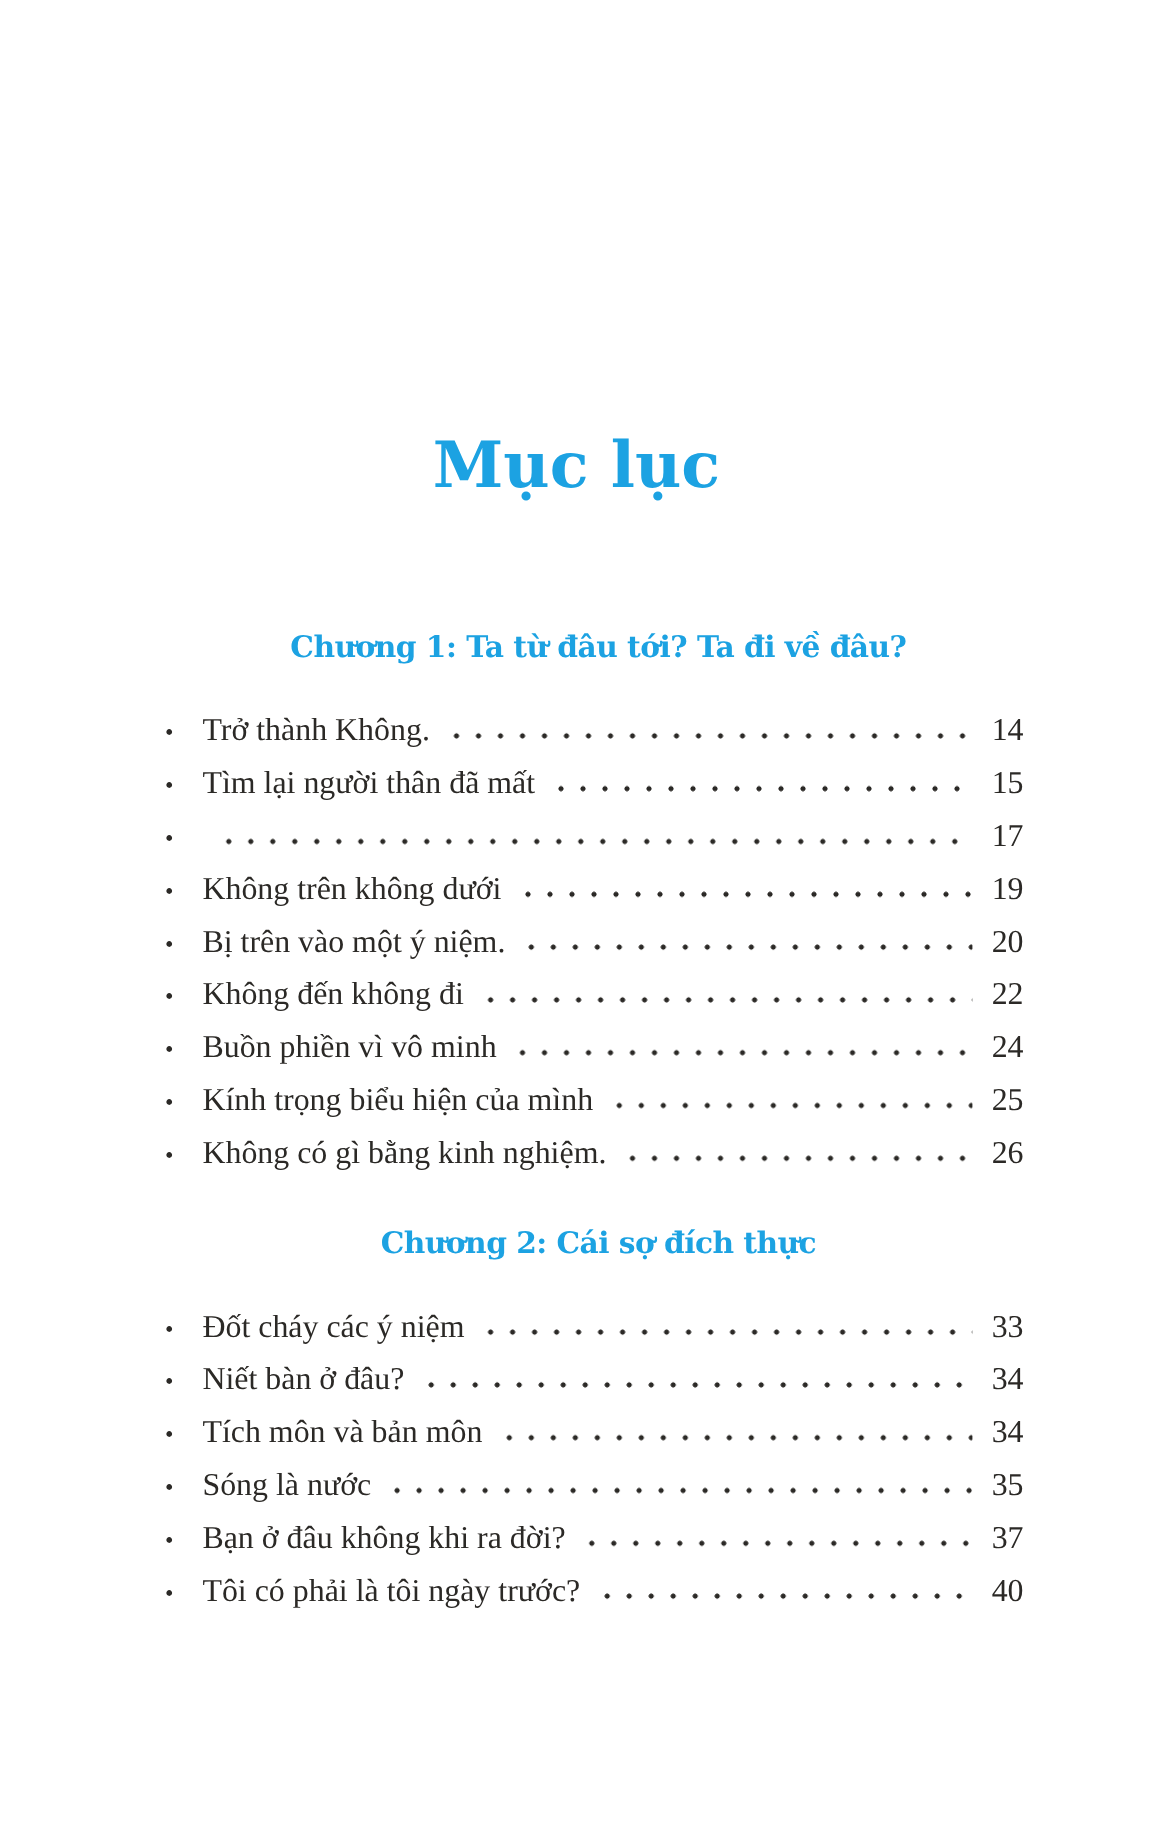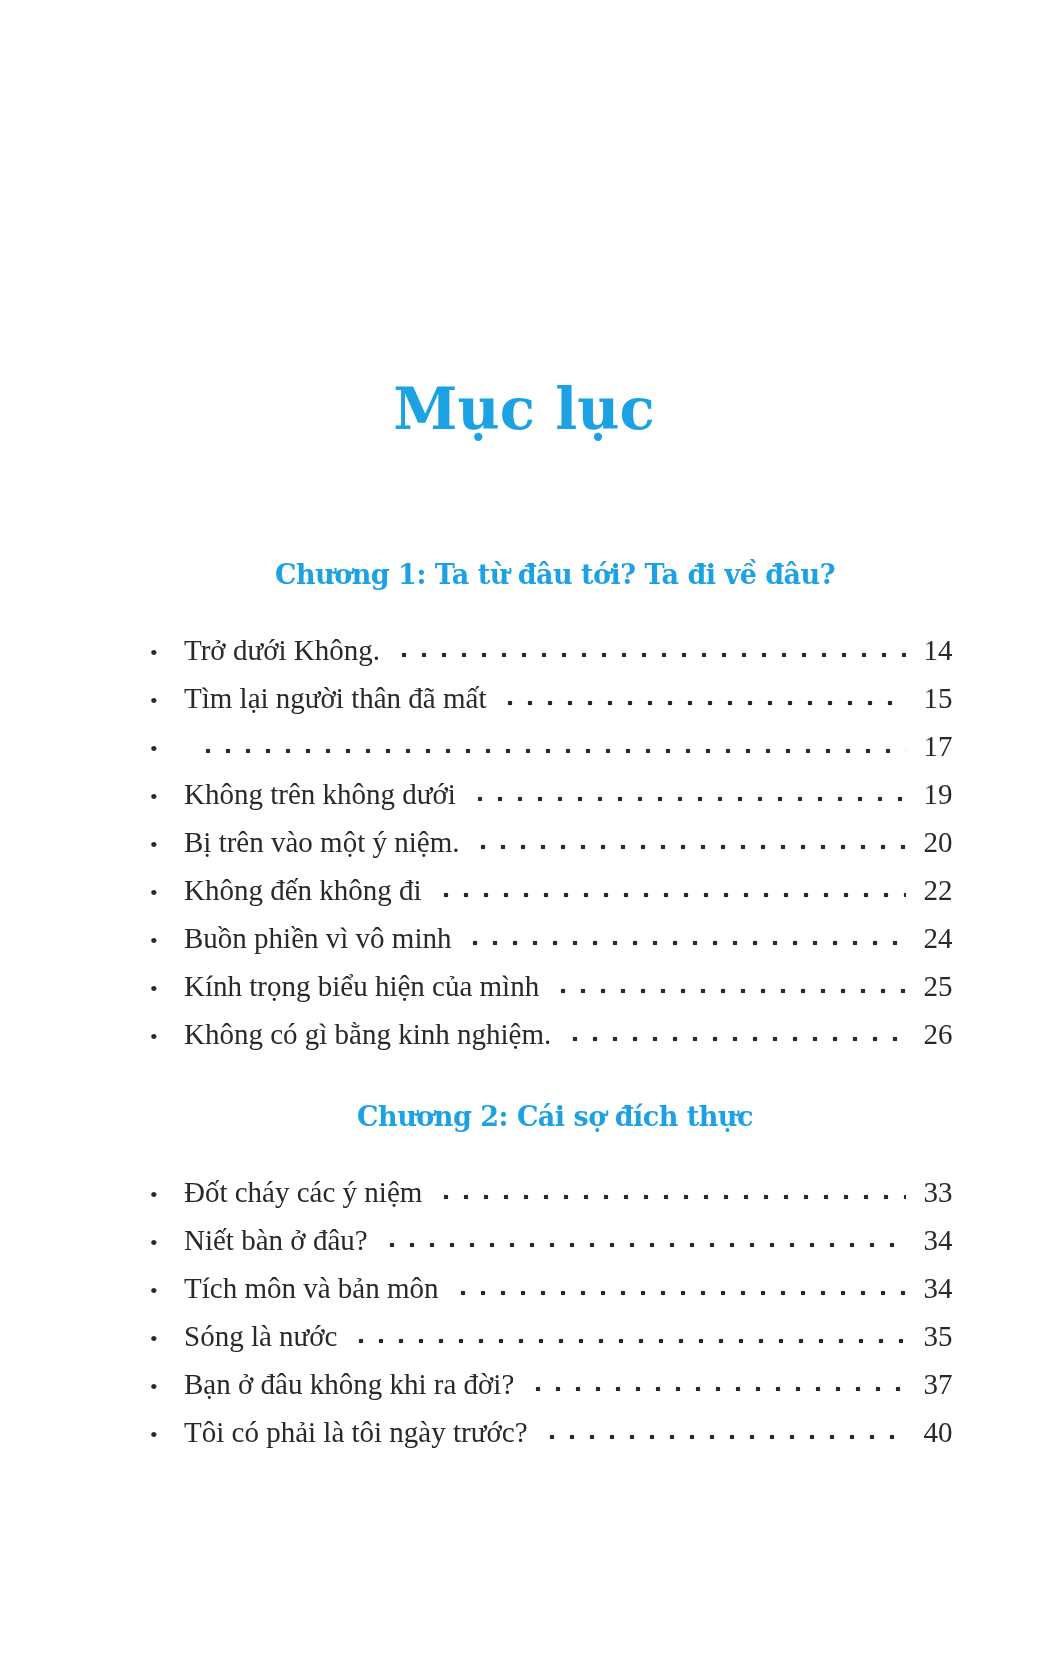--- a/index.html
+++ b/index.html
@@ -11,33 +11,33 @@
     position: relative;
     width: 1048px;
     height: 1662px;
     background: #ffffff;
     overflow: hidden;
     font-family: "Liberation Serif", serif;
     --accent: #1ca2e2;
     --ink: #2b2926;
   }
   .page-title {
-    margin: 2px;
+    margin: 16px;
     padding-top: 378px;
     text-align: center;
     font-family: "DejaVu Serif", serif;
     font-weight: bold;
     font-size: 58px;
     line-height: 1.0;
     letter-spacing: 0px;
     color: var(--accent);
   }
   .toc {
     padding-left: 150px;
-    padding-right: 88px;
+    padding-right: 110px;
   }
   .section-heading {
     margin-top: 118px;
     text-align: center;
     font-family: "DejaVu Serif", serif;
     font-weight: bold;
     font-size: 27px;
     letter-spacing: -0.5px;
     line-height: 38px;
     color: var(--accent);
@@ -86,21 +86,21 @@
 <body>
 
 <div class="page" style="--accent: #1ca2e2; --ink: #2b2926;">
   <h1 class="page-title">Mục lục</h1>
 
   <main class="toc">
       <div class="section-heading">Chương 1: Ta từ đâu tới? Ta đi về đâu?</div>
       <div class="toc-list">
         <div class="toc-row">
           <span class="toc-bullet">•</span>
-          <span class="toc-entry-title">Trở dưới Không.</span>
+          <span class="toc-entry-title">Trở thành Không.</span>
           <span class="toc-leader"></span>
           <span class="toc-page-num">14</span>
         </div>
         <div class="toc-row">
           <span class="toc-bullet">•</span>
           <span class="toc-entry-title">Tìm lại người thân đã mất</span>
           <span class="toc-leader"></span>
           <span class="toc-page-num">15</span>
         </div>
         <div class="toc-row">

